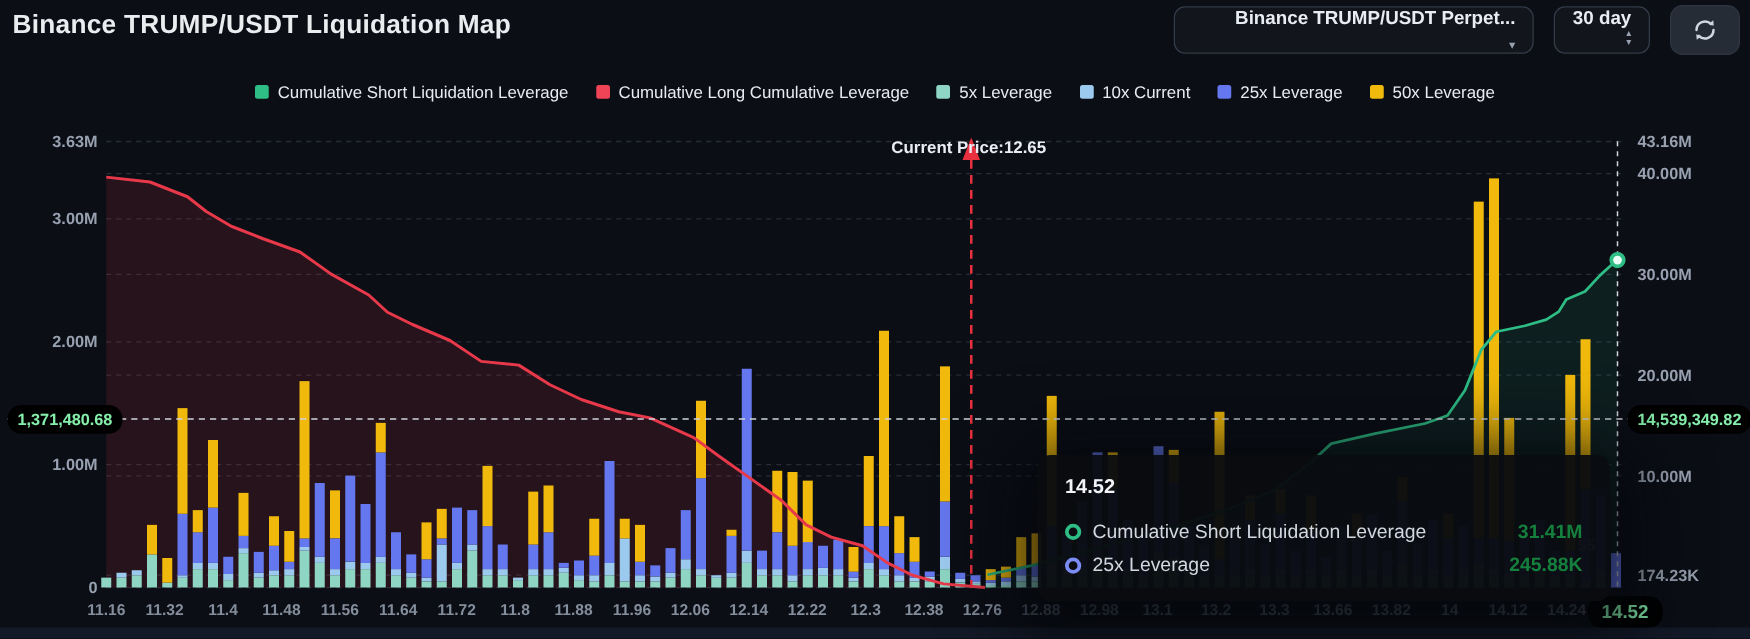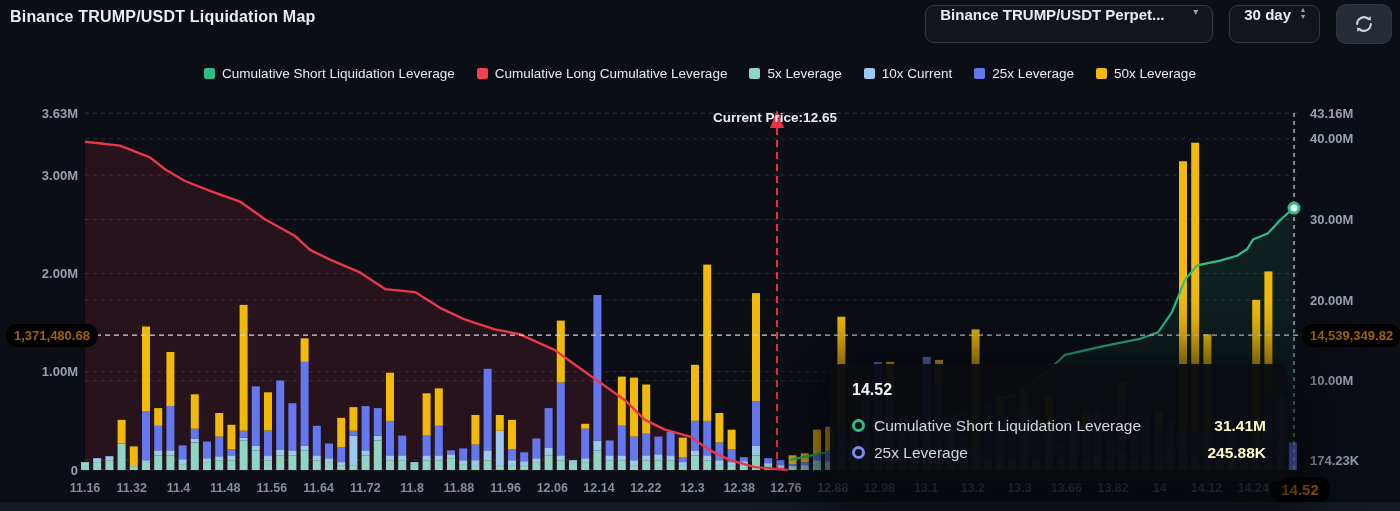--- a/index.html
+++ b/index.html
@@ -1,44 +1,44 @@
 <!DOCTYPE html>
 <html><head>
 <meta charset="utf-8">
 <style>
   html,body{margin:0;padding:0;background:#0b0e15;}
   .app{position:relative;width:1400px;height:511px;background:#0b0e15;overflow:hidden;
        font-family:"Liberation Sans","DejaVu Sans",sans-serif;}
-  .title{position:absolute;left:10px;top:8px;font-size:16px;font-weight:bold;color:#eaecef;letter-spacing:.2px;}
+  .title{position:absolute;left:10px;top:8px;font-size:21px;font-weight:bold;color:#eaecef;letter-spacing:.2px;}
   .controls{position:absolute;top:4px;right:8px;display:flex;gap:16px;align-items:center;}
-  .selbox{height:36px;display:flex;align-items:flex-start;background:#12151c;border:1px solid #333b49;
-          border-radius:9px;padding:0 14px;color:#e9edf3;font-size:15px;font-weight:600;cursor:pointer;}
+  .selbox{height:36px;display:flex;align-items:flex-end;background:#12151c;border:1px solid #333b49;
+          border-radius:9px;padding:0 14px;color:#e9edf3;font-size:15px;font-weight:600;cursor:pointer;flex-direction:column;}
   .pairbox{width:258px;justify-content:space-between;}
   .caret{color:#98a1b0;font-size:10px;margin-left:10px;}
   .spin{display:flex;flex-direction:column;line-height:7px;font-size:8px;color:#98a1b0;margin-left:10px;}
   .refresh{width:54px;height:38px;background:#262c36;border-radius:10px;display:flex;align-items:center;
            justify-content:center;cursor:pointer;border:1px solid #2e3541;}
   .legend{position:absolute;top:66px;left:0;right:0;display:flex;justify-content:center;gap:22px;
           font-size:13.5px;color:#e8ebf1;align-items:center;}
   .legend-item{display:flex;align-items:center;cursor:pointer;}
   .sw{width:11px;height:11px;border-radius:2px;margin-right:7px;display:inline-block;}
   svg.chart{position:absolute;left:0;top:0;}
   svg text{font-family:"Liberation Sans","DejaVu Sans",sans-serif;}
-  .pill{position:absolute;background:#000;color:#a16207;font-weight:bold;font-size:13px;
+  .pill{position:absolute;background:#000;color:#86efac;font-weight:bold;font-size:13px;
         padding:4px 8px;border-radius:11px;white-space:nowrap;z-index:4;}
   .pill-x{font-size:15px;padding:4px 11px;transform:translateX(-50%);}
   .cp-label{position:absolute;transform:translateX(-50%);color:#e9edf3;font-size:13.5px;font-weight:600;z-index:3;}
   .stray{position:absolute;color:#dfe3ea;font-weight:bold;font-size:13px;z-index:3;}
   .tooltip{position:absolute;left:830px;top:364px;width:458px;box-sizing:border-box;background:rgba(9,11,15,0.97);
            border-radius:10px;padding:17px 22px 15px 22px;z-index:6;
            box-shadow:0 12px 55px 22px rgba(4,6,10,0.78);}
   .tt-title{color:#f2f4f8;font-size:16px;font-weight:bold;margin-bottom:13px;}
   .tt-row{display:flex;align-items:center;height:27px;font-size:15.5px;color:#d2d7e0;}
   .tt-dot{width:7px;height:7px;border-radius:50%;border:3px solid;background:#0b0d12;margin-right:9px;flex:none;}
-  .tt-val{margin-left:auto;font-weight:bold;color:#fef9c3;}
+  .tt-val{margin-left:auto;font-weight:bold;color:#15803d;}
   .footer-strip{position:absolute;left:0;right:0;bottom:0;height:9px;background:#131a27;}
 </style>
 </head>
 <body>
 
 <div class="app">
 
   <div class="title">Binance TRUMP/USDT Liquidation Map</div>
 
   <div class="controls">

